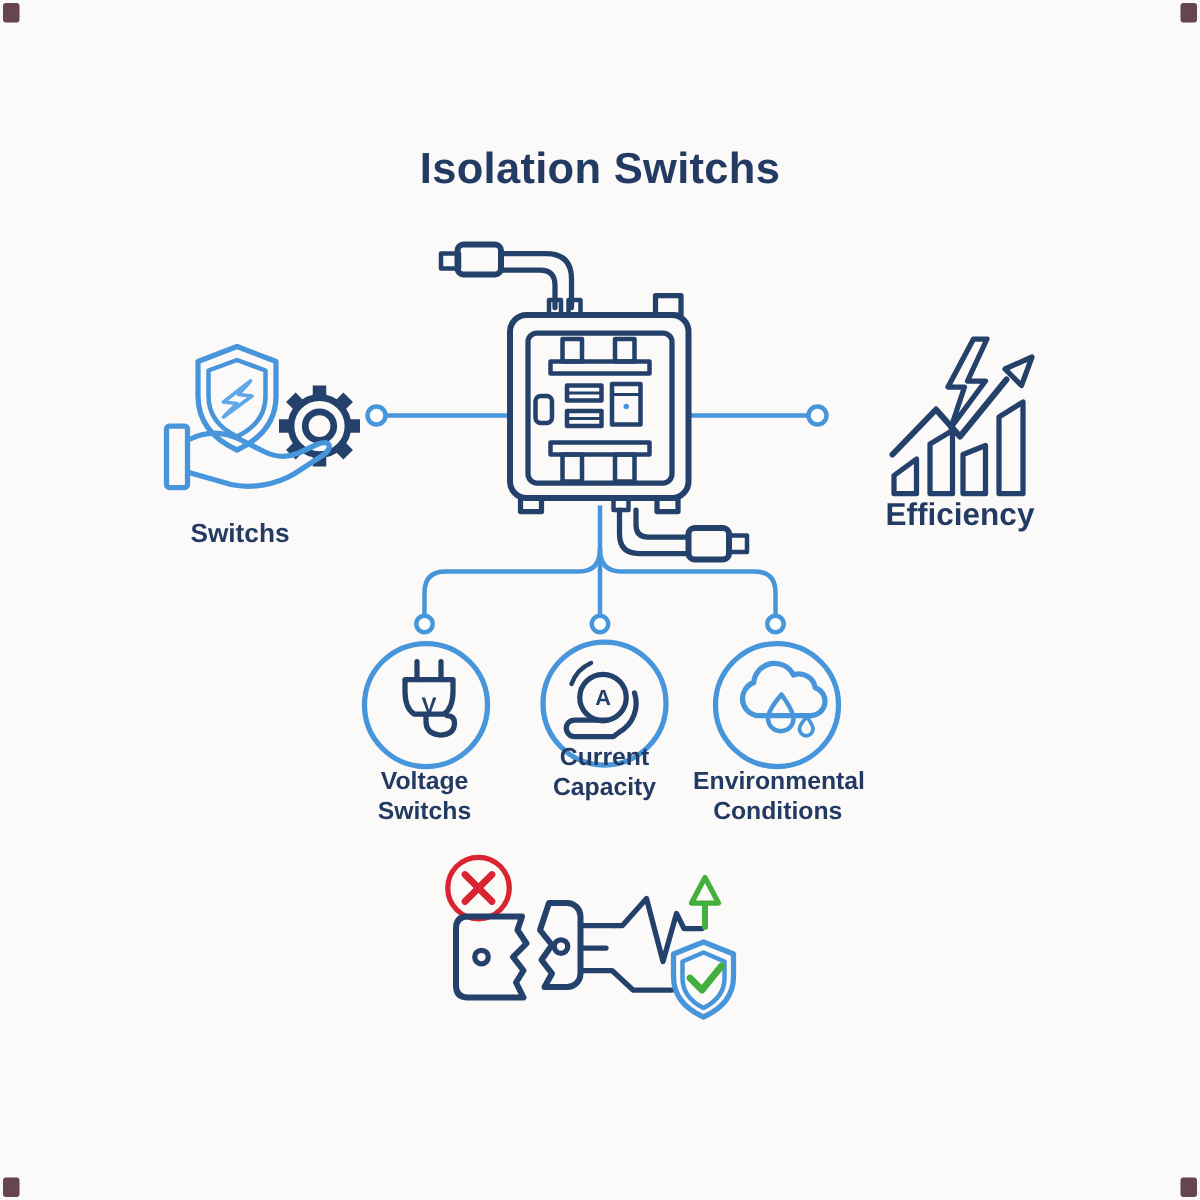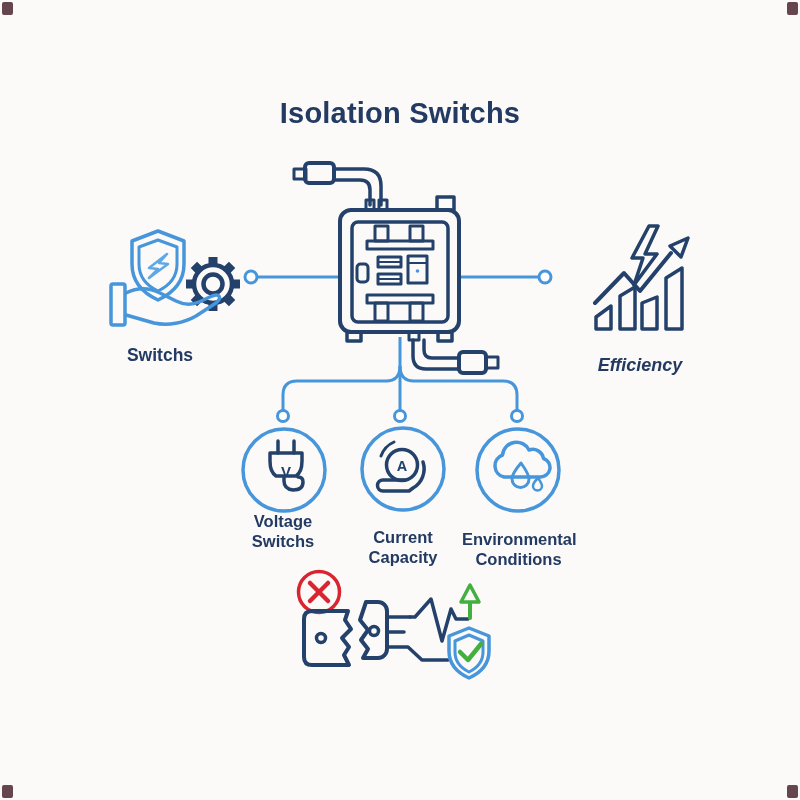--- a/index.html
+++ b/index.html
@@ -6,24 +6,24 @@
     --bg:#fbfaf8; --text:#233a63; --navy:#24416b; --blue:#4795da;
     --blue2:#5fa8e8; --red:#d8252f; --green:#43af3e;
   }
   html,body{margin:0;padding:0;}
   .stage{position:relative;width:800px;height:800px;background:var(--bg);
     font-family:"Liberation Sans",sans-serif;overflow:hidden;}
   .diagram-svg{position:absolute;left:0;top:0;}
   .label{position:absolute;font-weight:bold;color:var(--text);text-align:center;line-height:1.22;}
   .title{top:96px;left:0;width:800px;font-size:29px;letter-spacing:.2px;}
   .lbl-safety{top:345px;left:100px;width:120px;font-size:17.5px;}
-  .lbl-efficiency{top:355px;left:575px;width:130px;font-size:18px;font-style:italic;}
+  .lbl-efficiency{top:331px;left:575px;width:130px;font-size:21px;}
   .lbl-voltage{top:511px;left:223px;width:120px;font-size:16.5px;}
-  .lbl-current{top:527px;left:338px;width:130px;font-size:16.5px;}
-  .lbl-environment{top:529px;left:462px;width:113px;font-size:16.5px;}
+  .lbl-current{top:495px;left:338px;width:130px;font-size:16.5px;}
+  .lbl-environment{top:511px;left:462px;width:113px;font-size:16.5px;}
   .lbl-selection{top:694px;left:250px;width:300px;font-size:19px;}
   
   .sn{stroke:var(--navy);} .sb{stroke:var(--blue);} .sb2{stroke:var(--blue2);}
   .sr{stroke:var(--red);} .sg{stroke:var(--green);}
   .fn{fill:none;} .fw{fill:#fff;} .fbg{fill:var(--bg);}
   .rj{stroke-linejoin:round;stroke-linecap:round;}
   .svg-letter{fill:var(--navy);font-family:"Liberation Sans",sans-serif;
     font-weight:bold;text-anchor:middle;}
   .corner{position:absolute;width:11px;height:13px;background:#4a2530;opacity:.85;border-radius:2px;}
 </style>

